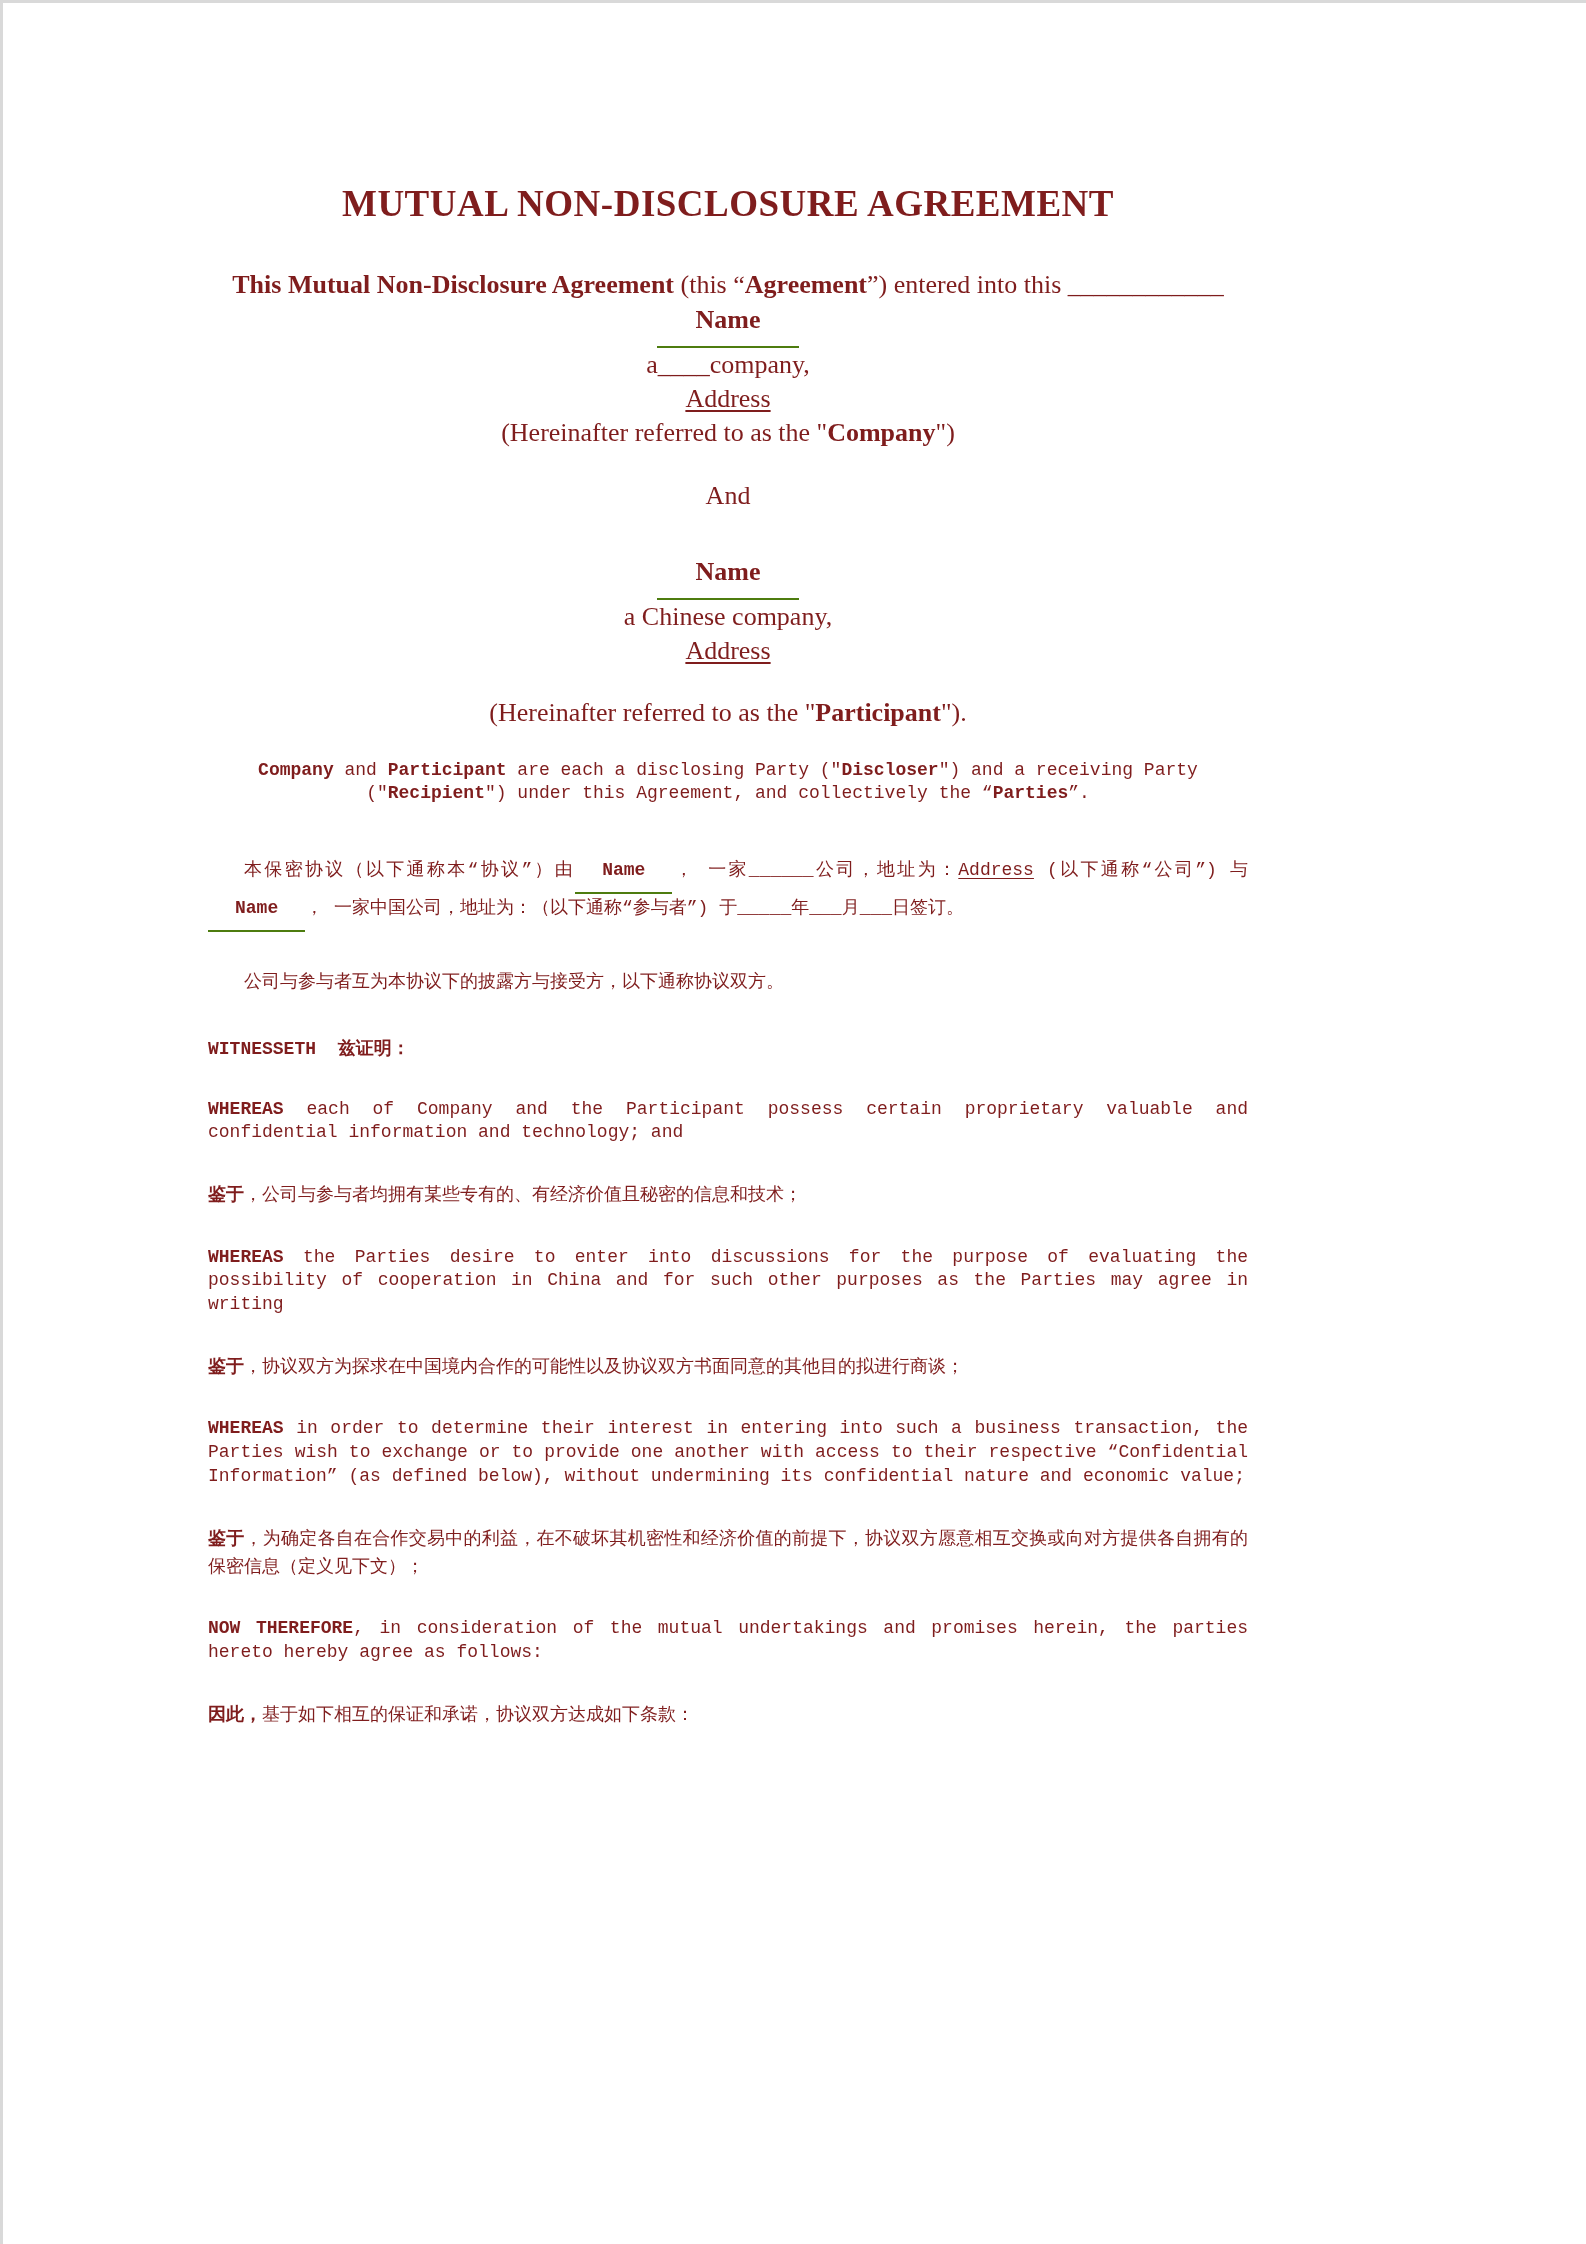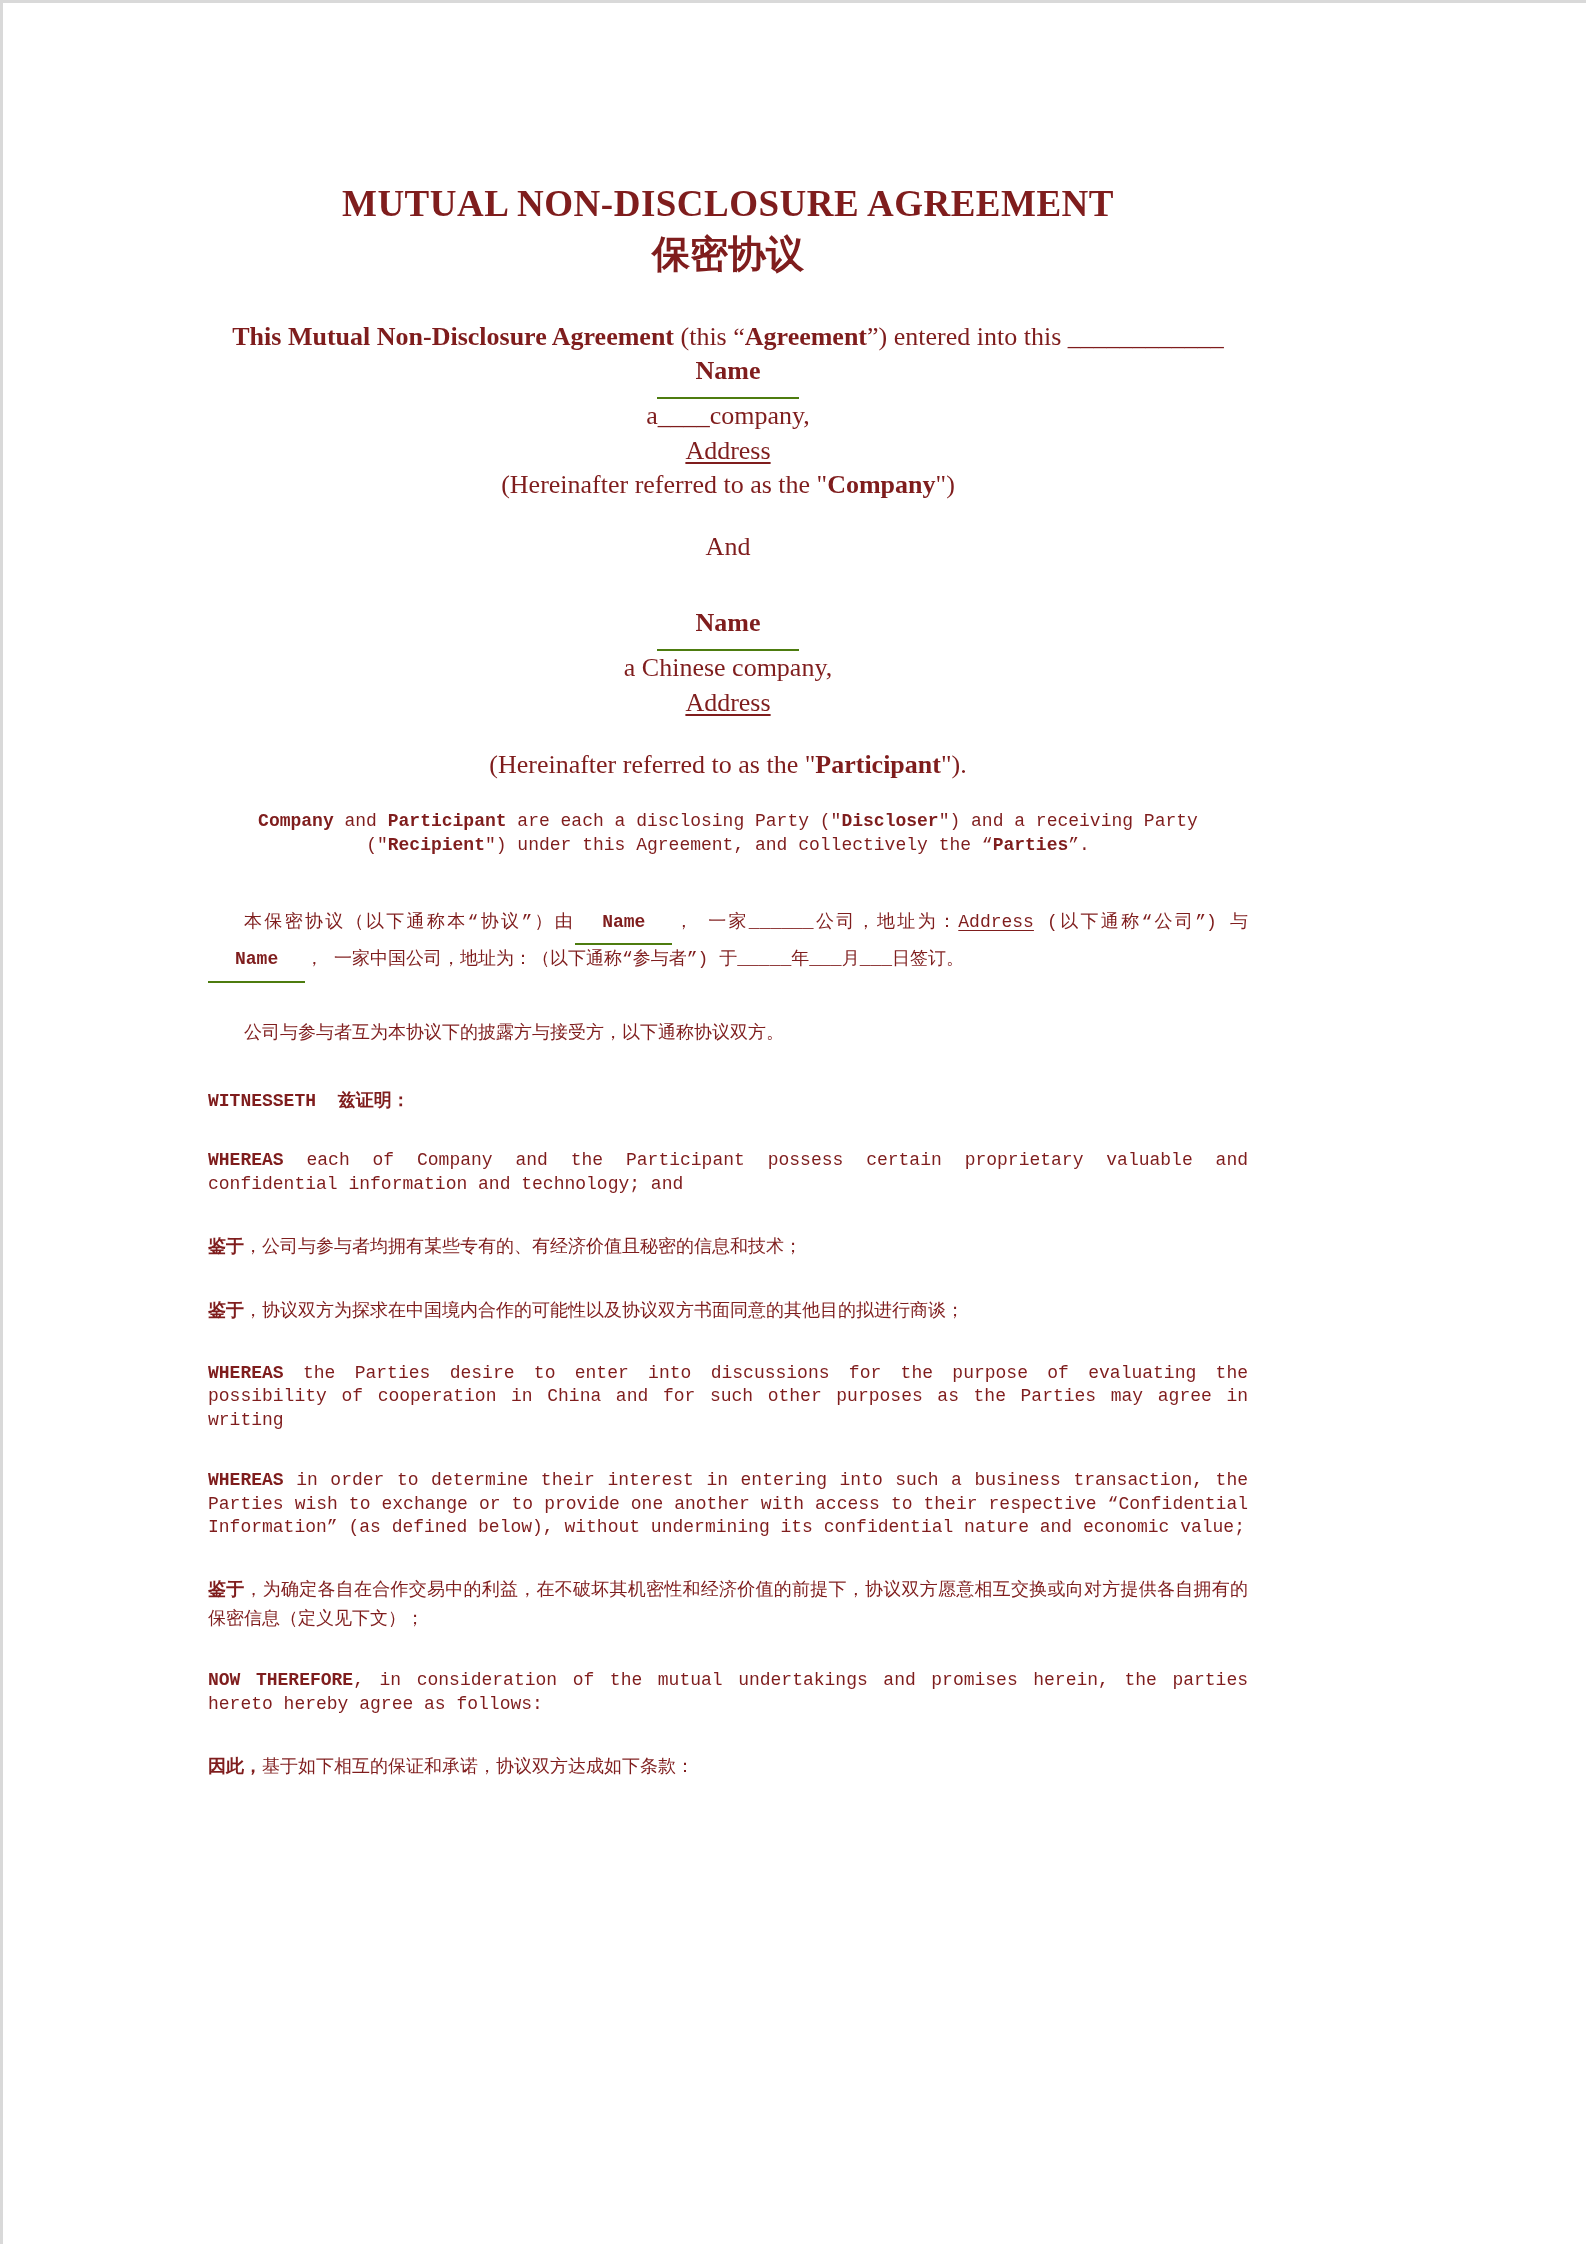--- a/index.html
+++ b/index.html
@@ -60,21 +60,20 @@
     text-indent: 0;
   }
 </style>
 </head>
 <body>
 
 <div class="page">
   <div class="content">
 
     <h1 class="title-en">MUTUAL NON-DISCLOSURE AGREEMENT</h1>
-    <div class="title-zh">保密协议</div>
 
     <div class="center-line mt-md"><span class="b">This Mutual Non-Disclosure Agreement</span><span> (this “</span><span class="b">Agreement</span><span>”) entered into this </span><span>____________</span></div>
 
     <div class="center-line"><span class="fill">Name</span></div>
     <div class="center-line"><span>a</span><span>____</span><span>company,</span></div>
     <div class="center-line"><span class="u">Address</span></div>
     <div class="center-line"><span>(Hereinafter referred to as the "</span><span class="b">Company</span><span>")</span></div>
 
     <div class="center-line mt-sm">And</div>
 
@@ -89,23 +88,23 @@
     <p class="para zh indent mt-lg"><span>本保密协议（以下通称本“协议”）由</span><span class="b fill">Name</span><span>， 一家</span><span>______</span><span>公司，地址为：</span><span class="u">Address</span><span> (以下通称“公司”) 与</span><span class="b fill">Name</span><span>， 一家中国公司，地址为：（以下通称“参与者”) 于</span><span>_____</span><span>年</span><span>___</span><span>月</span><span>___</span><span>日签订。</span></p>
 
     <p class="para zh indent">公司与参与者互为本协议下的披露方与接受方，以下通称协议双方。</p>
 
     <p class="para mt-md"><span class="b">WITNESSETH</span><span class="b">&nbsp;&nbsp;兹证明：</span></p>
 
     <p class="para"><span class="b">WHEREAS</span><span> each of Company and the Participant possess certain proprietary valuable and confidential information and technology; and</span></p>
 
     <p class="para zh"><span class="b">鉴于</span><span>，公司与参与者均拥有某些专有的、有经济价值且秘密的信息和技术；</span></p>
 
+    <p class="para"><span class="b">WHEREAS</span><span> the Parties desire to enter into discussions for the purpose of evaluating the possibility of cooperation in China and for such other purposes as the Parties may agree in writing</span></p>
+
     <p class="para zh"><span class="b">鉴于</span><span>，协议双方为探求在中国境内合作的可能性以及协议双方书面同意的其他目的拟进行商谈；</span></p>
-
-    <p class="para"><span class="b">WHEREAS</span><span> the Parties desire to enter into discussions for the purpose of evaluating the possibility of cooperation in China and for such other purposes as the Parties may agree in writing</span></p>
 
     <p class="para"><span class="b">WHEREAS</span><span> in order to determine their interest in entering into such a business transaction, the Parties wish to exchange or to provide one another with access to their respective “Confidential Information” (as defined below), without undermining its confidential nature and economic value;</span></p>
 
     <p class="para zh"><span class="b">鉴于</span><span>，为确定各自在合作交易中的利益，在不破坏其机密性和经济价值的前提下，协议双方愿意相互交换或向对方提供各自拥有的保密信息（定义见下文）；</span></p>
 
     <p class="para"><span class="b">NOW THEREFORE</span><span>, in consideration of the mutual undertakings and promises herein, the parties hereto hereby agree as follows:</span></p>
 
     <p class="para zh"><span class="b">因此，</span><span>基于如下相互的保证和承诺，协议双方达成如下条款：</span></p>
 
   </div>

